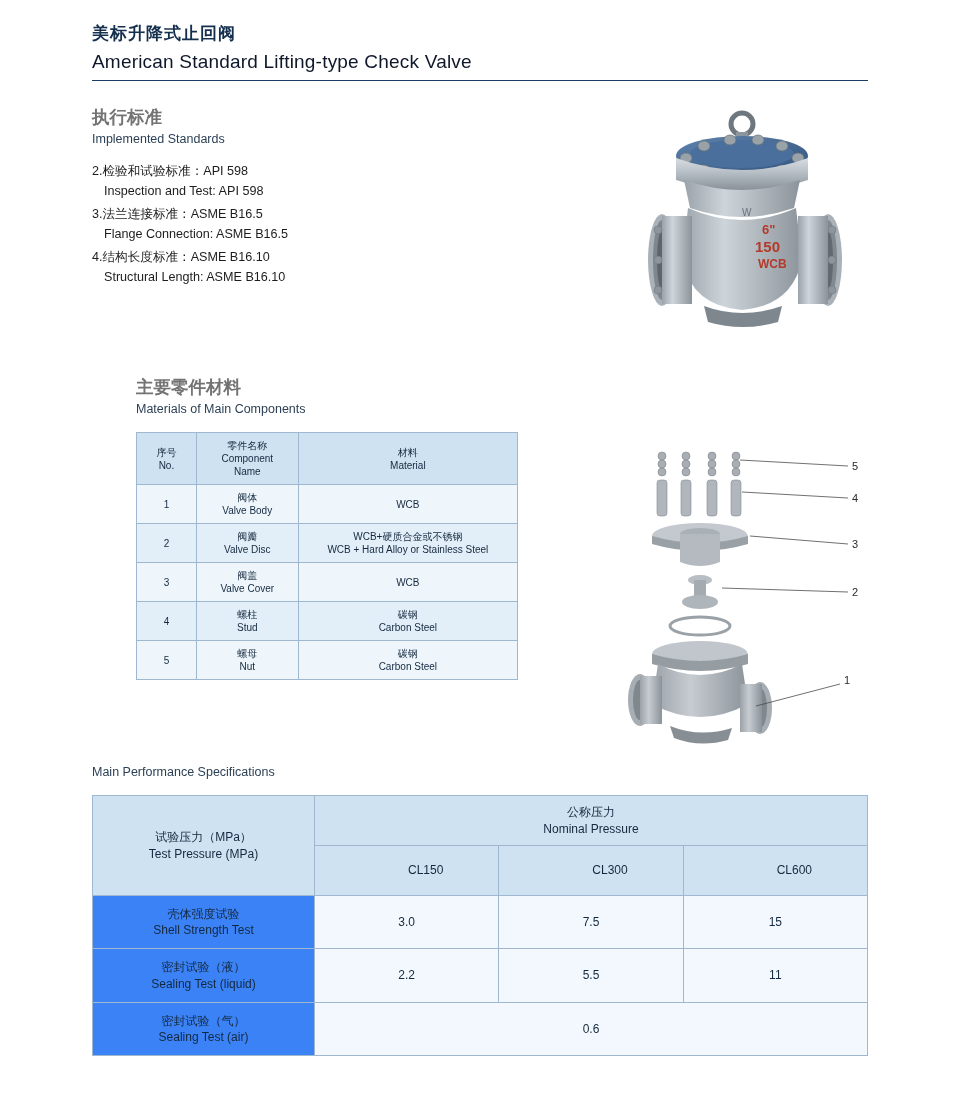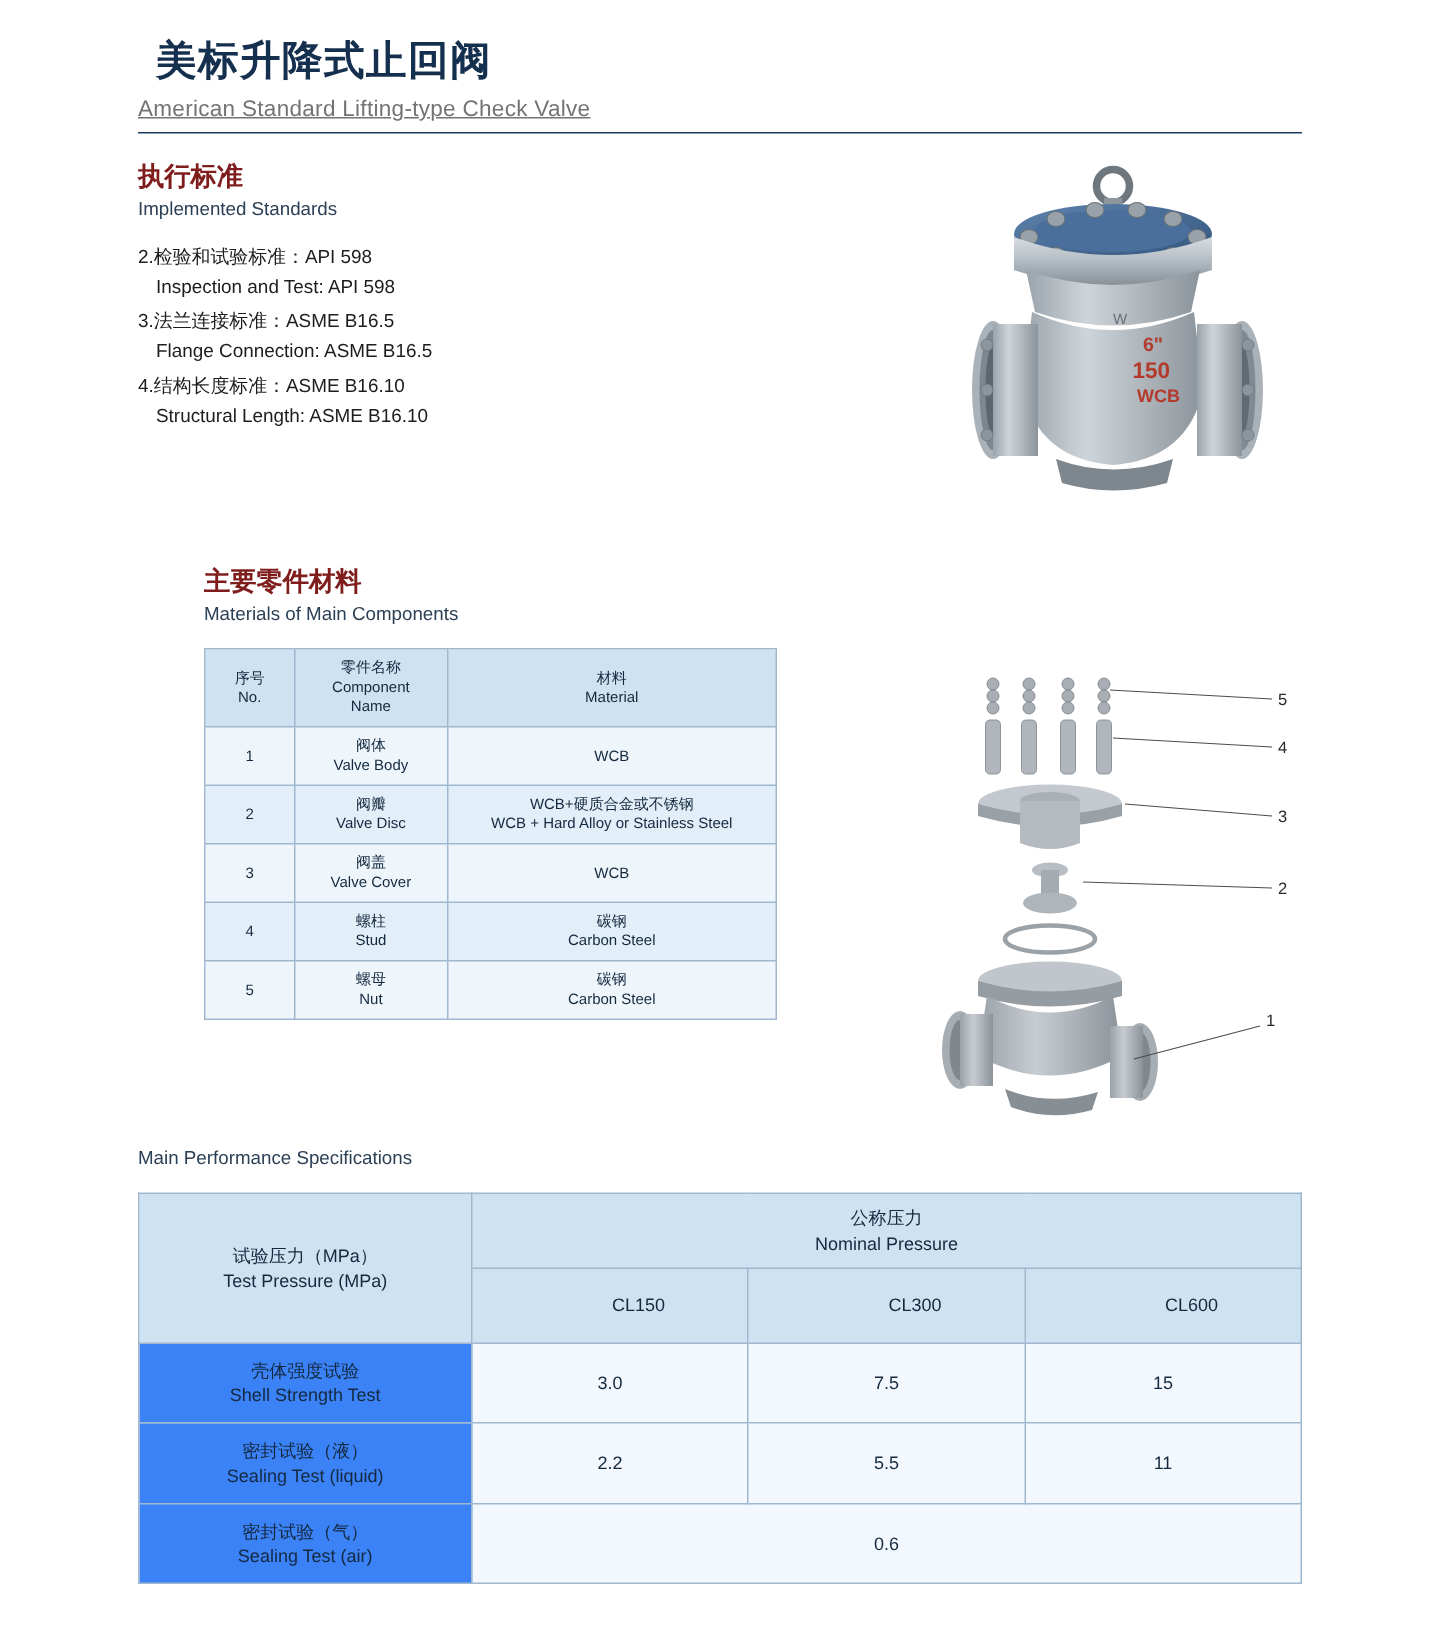--- a/index.html
+++ b/index.html
@@ -10,30 +10,30 @@
     font-family: "Liberation Sans", sans-serif;
     color: #1b1b1b;
     position: relative;
     overflow: hidden;
   }
   .page { position: relative; width: 960px; height: 1100px; padding: 0; }
 
   
   .header { position:absolute; left:92px; top:22px; width:776px; }
   .title-cn {
-    font-size: 27px; font-weight: bold; letter-spacing: 1px;
-    color:#15304e; margin:0 0 6px 12px;
+    font-size: 17px; font-weight: bold; letter-spacing: 1px;
+    color:#15304e; margin:0 0 6px 0;
   }
   .title-en {
-    font-size: 15px; color:#737373; margin:0 0 7px 0; letter-spacing:0.2px;text-decoration:underline;
+    font-size: 19px; color:#0f172a; margin:0 0 7px 0; letter-spacing:0.2px;
   }
   .header-rule { border-bottom: 1.6px solid #1d3c63; width: 100%; }
 
   
-  .sec-h-cn { font-size: 17.5px; font-weight: bold; color:#7f1d1d; margin:0 0 3px 0; }
+  .sec-h-cn { font-size: 17.5px; font-weight: bold; color:#737373; margin:0 0 3px 0; }
   .sec-h-en { font-size: 12.5px; color:#2b3f55; margin:0; }
 
   .std-block { position:absolute; left:92px; top:105px; width:430px; }
   .std-list { margin: 16px 0 0 0; padding:0; list-style:none; font-size:12.6px; color:#1d1d1d; }
   .std-list li { margin-bottom: 4px; }
   .std-cn { display:block; line-height:1.55; }
   .std-en { display:block; line-height:1.55; padding-left: 12px; }
 
   
   .photo { position:absolute; left:592px; top:110px; width:300px; height:260px; }

